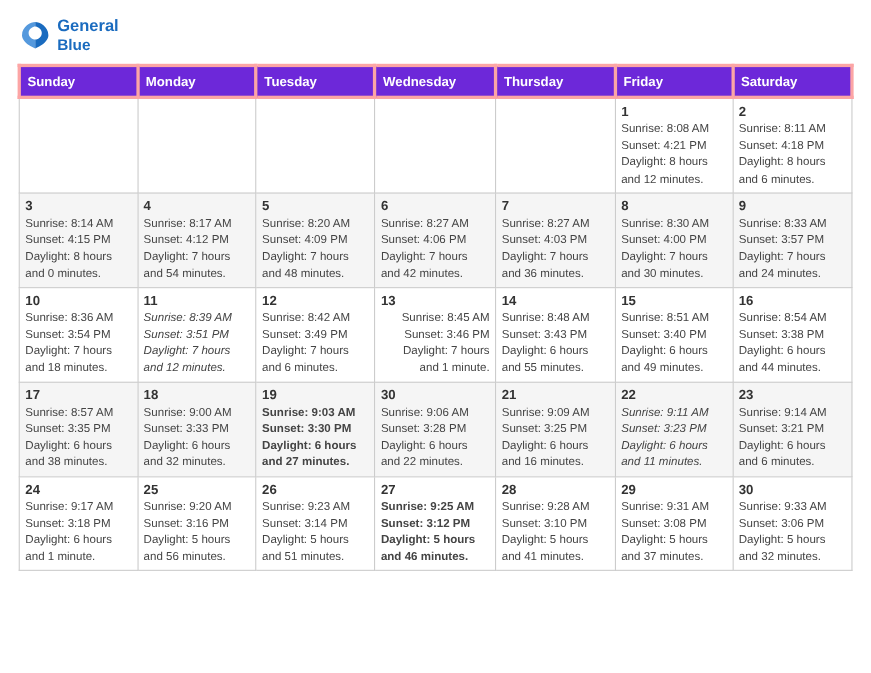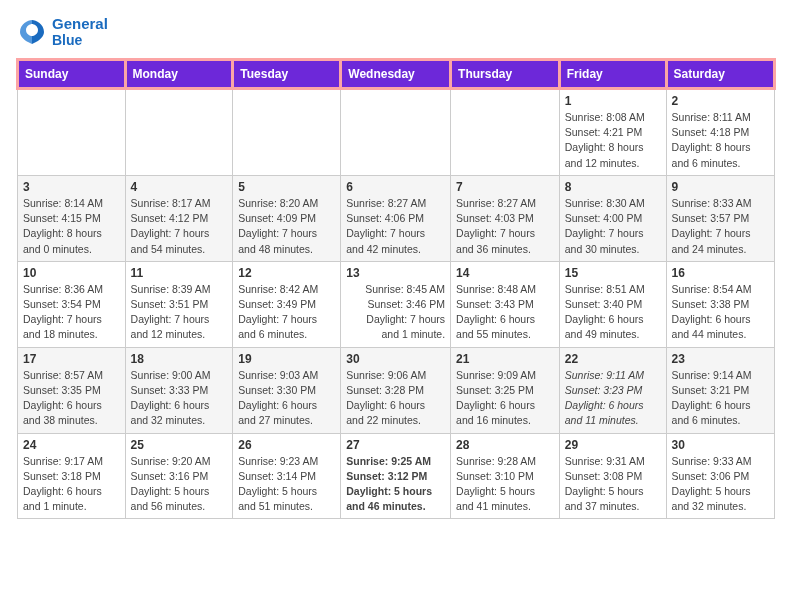--- a/index.html
+++ b/index.html
@@ -176,21 +176,21 @@
       </tr>
       <tr>
         <td>
           <span class="day-num">10</span>
           <div class="day-info" style="white-space: pre-line;">Sunrise: 8:36 AM
 Sunset: 3:54 PM
 Daylight: 7 hours and 18 minutes.</div>
         </td>
         <td>
           <span class="day-num">11</span>
-          <div class="day-info" style="white-space: pre-line;">Sunrise: 8:39 AM
+          <div class="day-info" style="white-space: pre-line; font-style: italic;">Sunrise: 8:39 AM
 Sunset: 3:51 PM
 Daylight: 7 hours and 12 minutes.</div>
         </td>
         <td>
           <span class="day-num">12</span>
           <div class="day-info" style="white-space: pre-line;">Sunrise: 8:42 AM
 Sunset: 3:49 PM
 Daylight: 7 hours and 6 minutes.</div>
         </td>
         <td>
@@ -226,21 +226,21 @@
 Daylight: 6 hours and 38 minutes.</div>
         </td>
         <td>
           <span class="day-num">18</span>
           <div class="day-info" style="white-space: pre-line;">Sunrise: 9:00 AM
 Sunset: 3:33 PM
 Daylight: 6 hours and 32 minutes.</div>
         </td>
         <td>
           <span class="day-num">19</span>
-          <div class="day-info" style="white-space: pre-line;">Sunrise: 9:03 AM
+          <div class="day-info" style="white-space: pre-line; font-weight: bold;">Sunrise: 9:03 AM
 Sunset: 3:30 PM
 Daylight: 6 hours and 27 minutes.</div>
         </td>
         <td>
           <span class="day-num">30</span>
           <div class="day-info" style="white-space: pre-line;">Sunrise: 9:06 AM
 Sunset: 3:28 PM
 Daylight: 6 hours and 22 minutes.</div>
         </td>
         <td>

